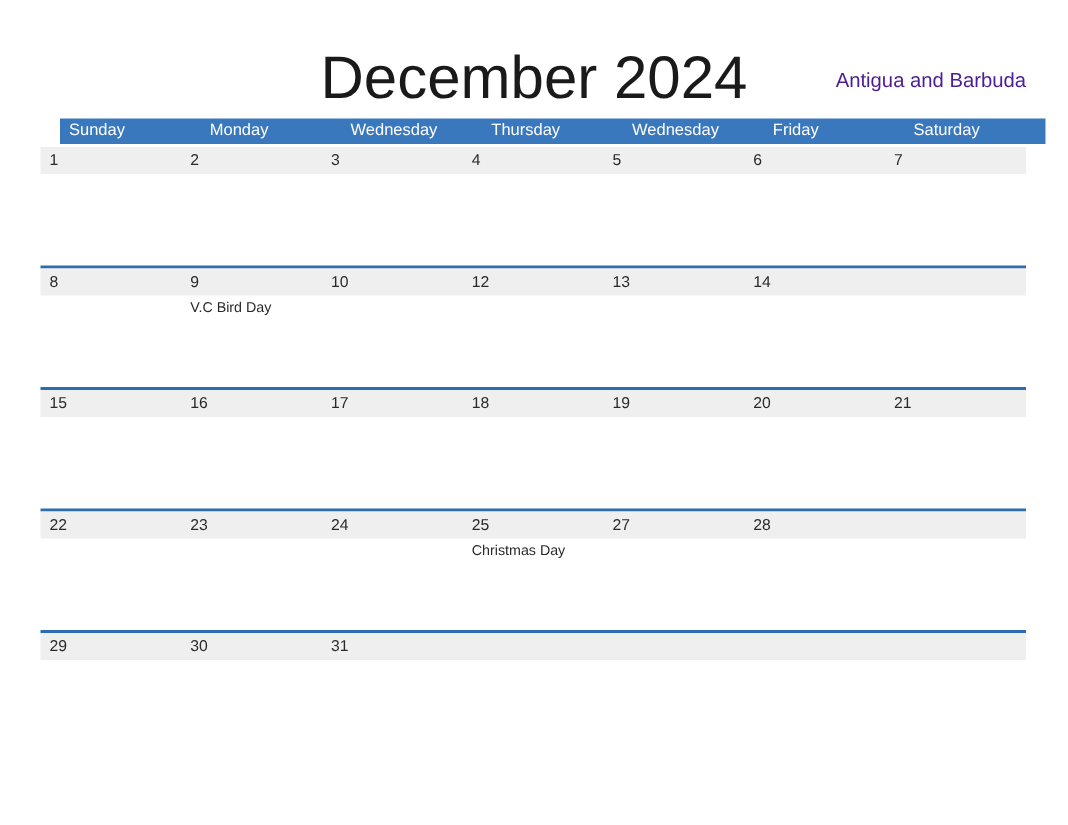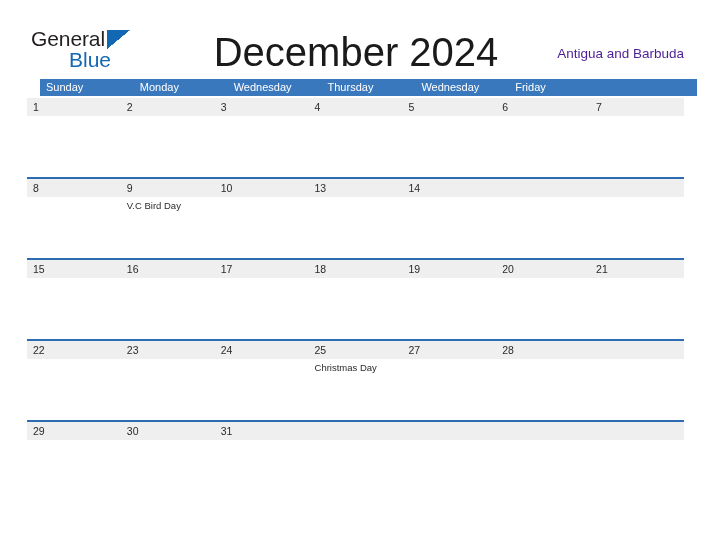--- a/index.html
+++ b/index.html
@@ -173,40 +173,36 @@
   }
   
 </style>
 </head>
 <body>
 
 <div class="page">
 
   <div class="topbar">
 
-    <div class="logo">
-      <span class="logo-general">General</span>
-      <span class="logo-flag-inner"></span>
-      <span class="logo-blue">Blue</span>
-    </div>
 
     <div class="month-title">December 2024</div>
 
     <div class="country-label">Antigua and Barbuda</div>
   </div>
 
   <div class="calendar">
 
     <div class="weekday-row">
       <div class="weekday-cell">Sunday</div>
       <div class="weekday-cell">Monday</div>
       <div class="weekday-cell">Wednesday</div>
       <div class="weekday-cell">Thursday</div>
       <div class="weekday-cell">Wednesday</div>
       <div class="weekday-cell">Friday</div>
+      <div class="weekday-cell">Saturday</div>
     </div>
 
     <div class="week-row first">
 
       <div class="strip"></div>
       <div class="cells">
         <div class="day-cell">
           <span class="day-num">1</span>
           <span class="day-event"></span>
         </div>
@@ -247,20 +243,24 @@
         </div>
         <div class="day-cell">
           <span class="day-num">9</span>
           <span class="day-event">V.C Bird Day</span>
         </div>
         <div class="day-cell">
           <span class="day-num">10</span>
           <span class="day-event"></span>
         </div>
         <div class="day-cell">
+          <span class="day-num">12</span>
+          <span class="day-event"></span>
+        </div>
+        <div class="day-cell">
           <span class="day-num">13</span>
           <span class="day-event"></span>
         </div>
         <div class="day-cell">
           <span class="day-num">14</span>
           <span class="day-event"></span>
         </div>
       </div>
     </div>
 

